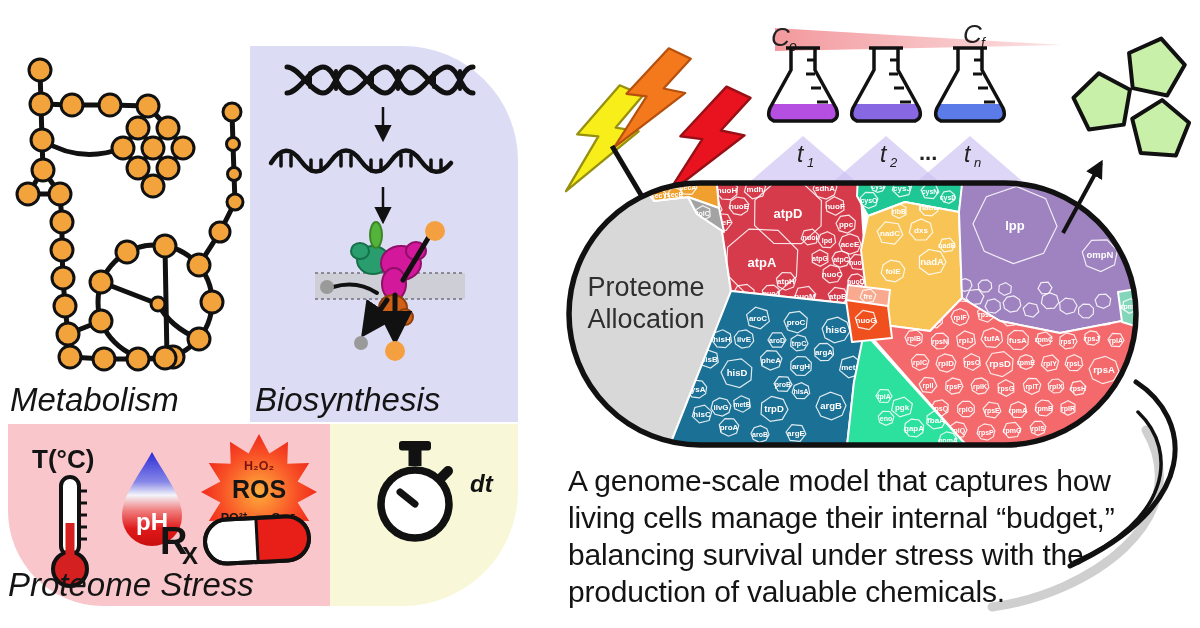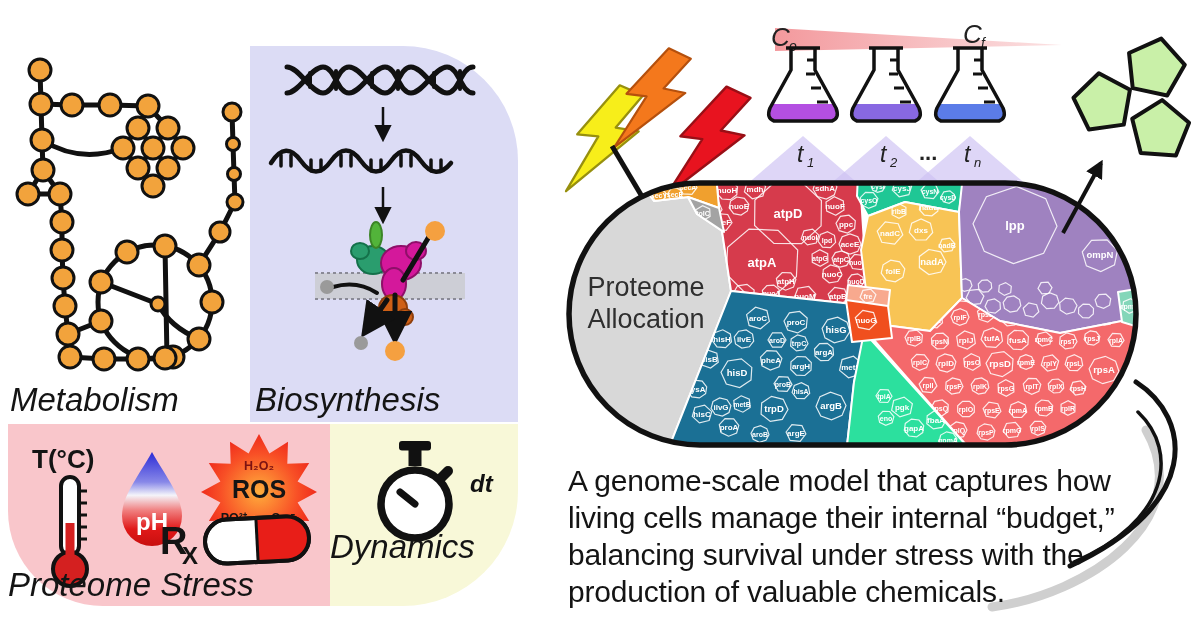--- a/index.html
+++ b/index.html
@@ -186,21 +186,20 @@
       <line x1="25" y1="-25" x2="33" y2="-33" stroke="#111" stroke-width="10" stroke-linecap="round"></line>
       <circle cx="0" cy="0" r="34" fill="#fff" stroke="#111" stroke-width="7.5"></circle>
       <line x1="0" y1="0" x2="-15" y2="-12" stroke="#111" stroke-width="7" stroke-linecap="round"></line>
     </g>
     <text x="140" y="68" font-size="24" font-weight="700" font-style="italic" fill="#111">dt</text>
   </svg>
 
   <div class="quad-label lbl-metabolism">Metabolism</div>
   <div class="quad-label lbl-biosyn">Biosynthesis</div>
   <div class="quad-label lbl-stress">Proteome Stress</div>
-  <div class="quad-label lbl-dyn">Dynamics</div>
 
   <svg class="abs-svg" style="left:0;top:0" width="1200" height="628" viewBox="0 0 1200 628">
     <defs>
       <marker id="arrB" viewBox="0 0 10 10" refX="8" refY="5" markerWidth="4.5" markerHeight="4.5" orient="auto">
         <path d="M0,0 L10,5 L0,10 Z" fill="#111"></path>
       </marker>
       <linearGradient id="wedgeGrad" x1="0" y1="0" x2="1" y2="0">
         <stop offset="0" stop-color="#f3999d"></stop>
           <stop offset="1" stop-color="#fbe2e3"></stop>
       </linearGradient>

